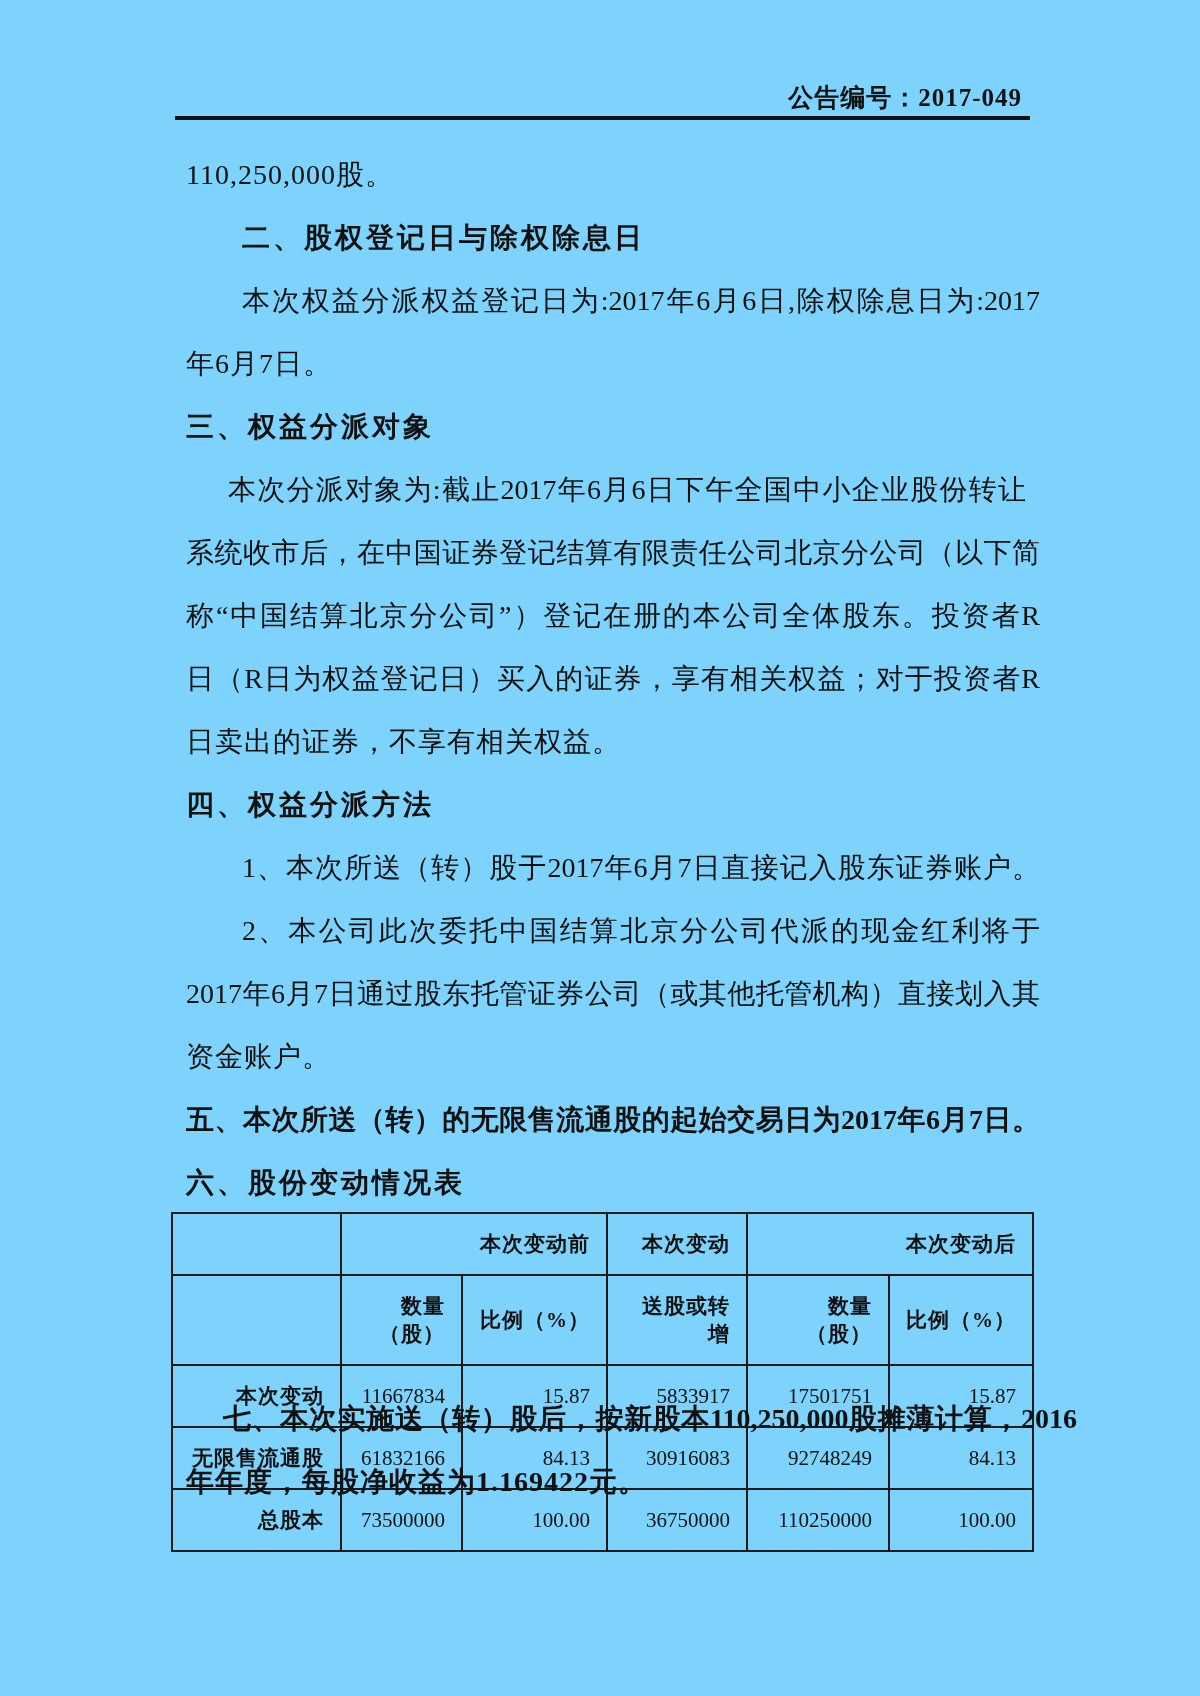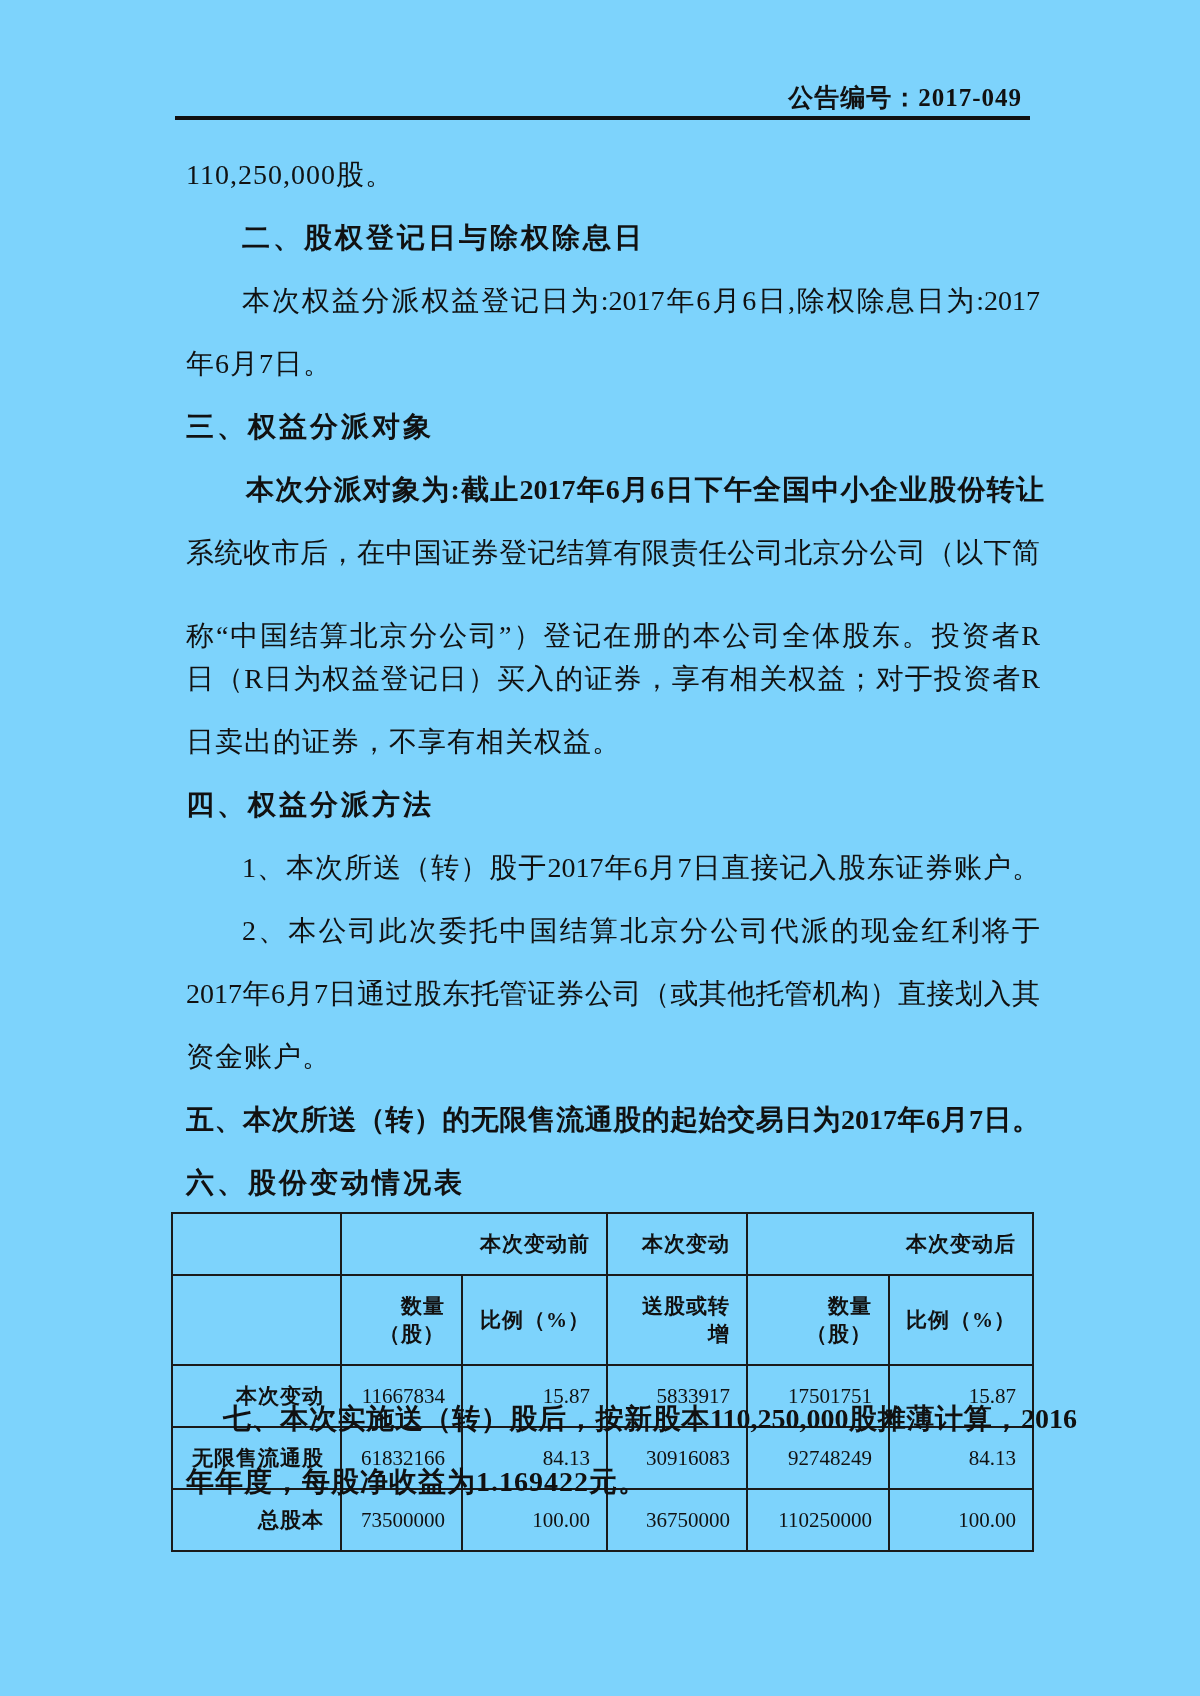--- a/index.html
+++ b/index.html
@@ -62,23 +62,23 @@
 <div class="page">
 
   <div class="doc-number">公告编号：2017-049</div>
   <div class="header-rule"></div>
 
   <div class="ln" style="left:186px;top:160px;">110,250,000股。</div>
   <div class="ln b h" style="left:242px;top:223px;">二、股权登记日与除权除息日</div>
   <div class="ln j" style="left:242px;top:286px;width:798px;">本次权益分派权益登记日为:2017年6月6日,除权除息日为:2017</div>
   <div class="ln" style="left:186px;top:349px;">年6月7日。</div>
   <div class="ln b h" style="left:186px;top:412px;">三、权益分派对象</div>
-  <div class="ln j" style="left:246px;top:475px;width:798px;font-weight:bold;">本次分派对象为:截止2017年6月6日下午全国中小企业股份转让</div>
+  <div class="ln j" style="left:228px;top:475px;width:798px;">本次分派对象为:截止2017年6月6日下午全国中小企业股份转让</div>
   <div class="ln j" style="left:186px;top:538px;width:854px;">系统收市后，在中国证券登记结算有限责任公司北京分公司（以下简</div>
-  <div class="ln j" style="left:186px;top:601px;width:854px;margin-top:20px;">称“中国结算北京分公司”）登记在册的本公司全体股东。投资者R</div>
+  <div class="ln j" style="left:186px;top:601px;width:854px;">称“中国结算北京分公司”）登记在册的本公司全体股东。投资者R</div>
   <div class="ln j" style="left:186px;top:664px;width:854px;">日（R日为权益登记日）买入的证券，享有相关权益；对于投资者R</div>
   <div class="ln" style="left:186px;top:727px;">日卖出的证券，不享有相关权益。</div>
   <div class="ln b h" style="left:186px;top:790px;">四、权益分派方法</div>
   <div class="ln j" style="left:242px;top:853px;width:798px;">1、本次所送（转）股于2017年6月7日直接记入股东证券账户。</div>
   <div class="ln j" style="left:242px;top:916px;width:798px;">2、本公司此次委托中国结算北京分公司代派的现金红利将于</div>
   <div class="ln j" style="left:186px;top:979px;width:854px;">2017年6月7日通过股东托管证券公司（或其他托管机构）直接划入其</div>
   <div class="ln" style="left:186px;top:1042px;">资金账户。</div>
   <div class="ln b j" style="left:186px;top:1105px;width:854px;">五、本次所送（转）的无限售流通股的起始交易日为2017年6月7日。</div>
   <div class="ln b h" style="left:186px;top:1168px;">六、股份变动情况表</div>
 

